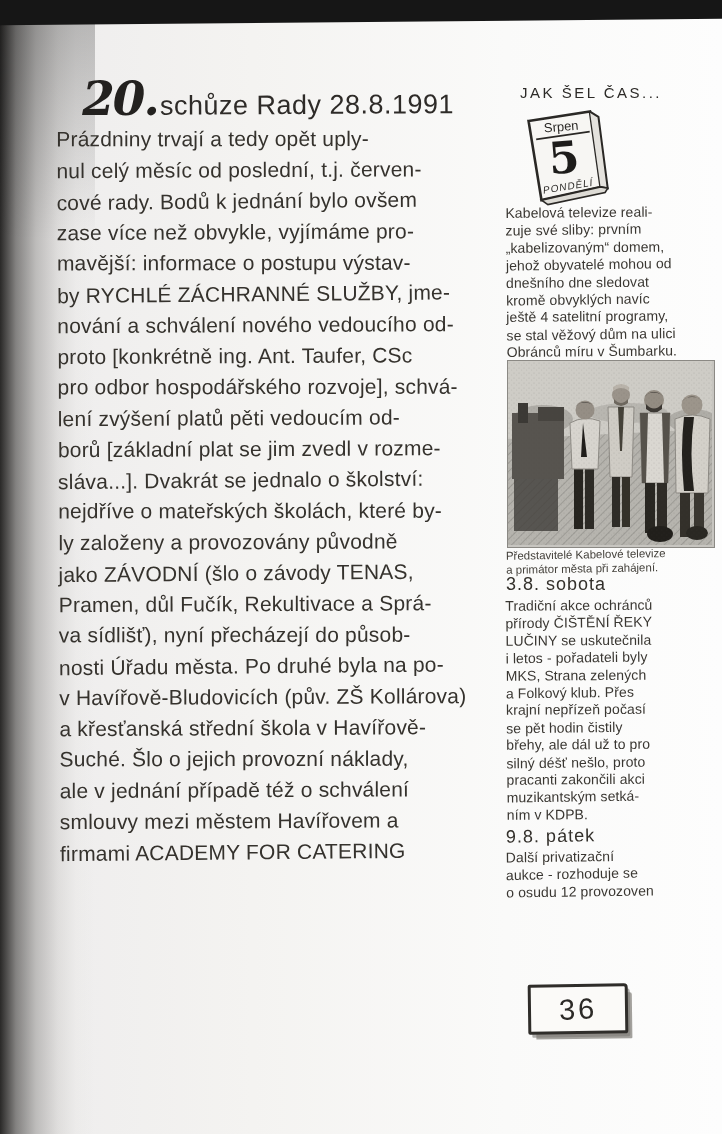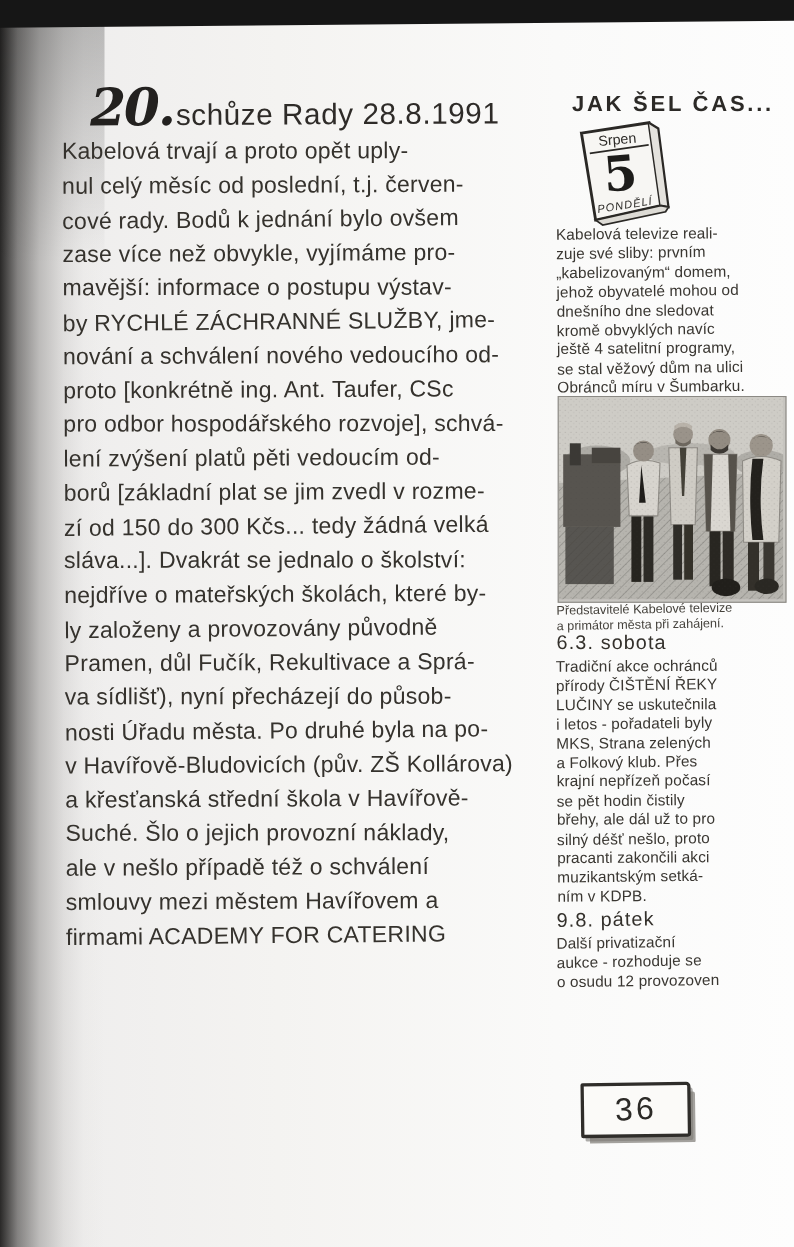--- a/index.html
+++ b/index.html
@@ -19,21 +19,21 @@
   .main-col{position:absolute;left:58px;top:78px;width:452px;transform:rotate(-0.3deg);}
   .title-line{display:flex;align-items:baseline;margin-left:26px;margin-bottom:2px;white-space:nowrap;}
   .title-number{font-family:"DejaVu Serif",serif;font-weight:bold;font-style:italic;font-size:47px;line-height:40px;color:#23211f;letter-spacing:-2px;margin-right:2px;}
   .title-text{font-size:27px;letter-spacing:.5px;color:#2e2b28;}
   .body-text .hline{font-size:21px;line-height:31px;white-space:nowrap;letter-spacing:.2px;}
   .body-text .hline:nth-child(3n){transform:rotate(-0.25deg);}
   .body-text .hline:nth-child(4n+1){transform:rotate(0.2deg);}
 
   
   .sidebar{position:absolute;left:506px;top:84px;width:212px;}
-  .tl-header{font-size:20px;font-weight:bold;letter-spacing:2.5px;color:#2c2a27;margin-left:14px;white-space:nowrap;}
+  .tl-header{font-size:15px;font-weight:normal;letter-spacing:2.5px;color:#2c2a27;margin-left:14px;white-space:nowrap;}
 
   .calendar{position:absolute;left:12px;top:26px;width:92px;height:98px;}
   .cal-svg{overflow:visible;}
 
   .entry{position:absolute;left:0;width:212px;}
   .entry .hline{font-size:14px;line-height:17.4px;white-space:nowrap;letter-spacing:.1px;color:#3a3732;}
   .entry .hline:nth-child(2n){transform:rotate(-0.35deg);}
   .e-aug5{top:120px;transform:rotate(-0.5deg);}
   .photo-wrap{position:absolute;left:1px;top:276px;width:206px;height:186px;border:1px solid #8b8984;background:#c7c5c0;}
   .photo-caption{position:absolute;left:0;top:464px;width:212px;transform:rotate(-1deg);}
@@ -60,42 +60,42 @@
 <div id="stage">
   <div class="binding-shadow"></div>
   <div class="top-bar"></div>
 
   <div class="main-col">
     <div class="title-line">
       <span class="title-number">20.</span>
       <span class="title-text">schůze Rady 28.8.1991</span>
     </div>
     <div class="body-text">
-        <div class="hline">Kabelová trvají a proto opět uply-</div>
+        <div class="hline">Prázdniny trvají a tedy opět uply-</div>
         <div class="hline">nul celý měsíc od poslední, t.j. červen-</div>
         <div class="hline">cové rady. Bodů k jednání bylo ovšem</div>
         <div class="hline">zase více než obvykle, vyjímáme pro-</div>
         <div class="hline">mavější: informace o postupu výstav-</div>
         <div class="hline">by RYCHLÉ ZÁCHRANNÉ SLUŽBY, jme-</div>
         <div class="hline">nování a schválení nového vedoucího od-</div>
         <div class="hline">proto [konkrétně ing. Ant. Taufer, CSc</div>
         <div class="hline">pro odbor hospodářského rozvoje], schvá-</div>
         <div class="hline">lení zvýšení platů pěti vedoucím od-</div>
         <div class="hline">borů [základní plat se jim zvedl v rozme-</div>
-        <div class="hline">zí od 150 do 300 Kčs... tedy žádná velká</div>
         <div class="hline">sláva...]. Dvakrát se jednalo o školství:</div>
         <div class="hline">nejdříve o mateřských školách, které by-</div>
         <div class="hline">ly založeny a provozovány původně</div>
+        <div class="hline">jako ZÁVODNÍ (šlo o závody TENAS,</div>
         <div class="hline">Pramen, důl Fučík, Rekultivace a Sprá-</div>
         <div class="hline">va sídlišť), nyní přecházejí do působ-</div>
         <div class="hline">nosti Úřadu města. Po druhé byla na po-</div>
         <div class="hline">v Havířově-Bludovicích (pův. ZŠ Kollárova)</div>
         <div class="hline">a křesťanská střední škola v Havířově-</div>
         <div class="hline">Suché. Šlo o jejich provozní náklady,</div>
-        <div class="hline">ale v nešlo případě též o schválení</div>
+        <div class="hline">ale v jednání případě též o schválení</div>
         <div class="hline">smlouvy mezi městem Havířovem a</div>
         <div class="hline">firmami ACADEMY FOR CATERING</div>
       </div>
   </div>
 
   <div class="sidebar">
     <div class="tl-header">JAK ŠEL ČAS...</div>
 
     <div class="calendar">
       <svg class="cal-svg" width="92" height="98" viewBox="0 0 92 98">
@@ -182,21 +182,21 @@
         <ellipse cx="189" cy="172" rx="11" ry="7" fill="#2a2823"></ellipse>
         <rect x="0" y="0" width="204" height="184" fill="url(#grain)"></rect>
       </svg>
     </div>
 
     <div class="photo-caption">
         <div class="hline">Představitelé Kabelové televize</div>
         <div class="hline">a primátor města při zahájení.</div>
       </div>
 
-    <div class="entry-heading h-aug3">6.3. sobota</div>
+    <div class="entry-heading h-aug3">3.8. sobota</div>
     <div class="entry e-aug3">
         <div class="hline">Tradiční akce ochránců</div>
         <div class="hline">přírody ČIŠTĚNÍ ŘEKY</div>
         <div class="hline">LUČINY se uskutečnila</div>
         <div class="hline">i letos - pořadateli byly</div>
         <div class="hline">MKS, Strana zelených</div>
         <div class="hline">a Folkový klub. Přes</div>
         <div class="hline">krajní nepřízeň počasí</div>
         <div class="hline">se pět hodin čistily</div>
         <div class="hline">břehy, ale dál už to pro</div>

